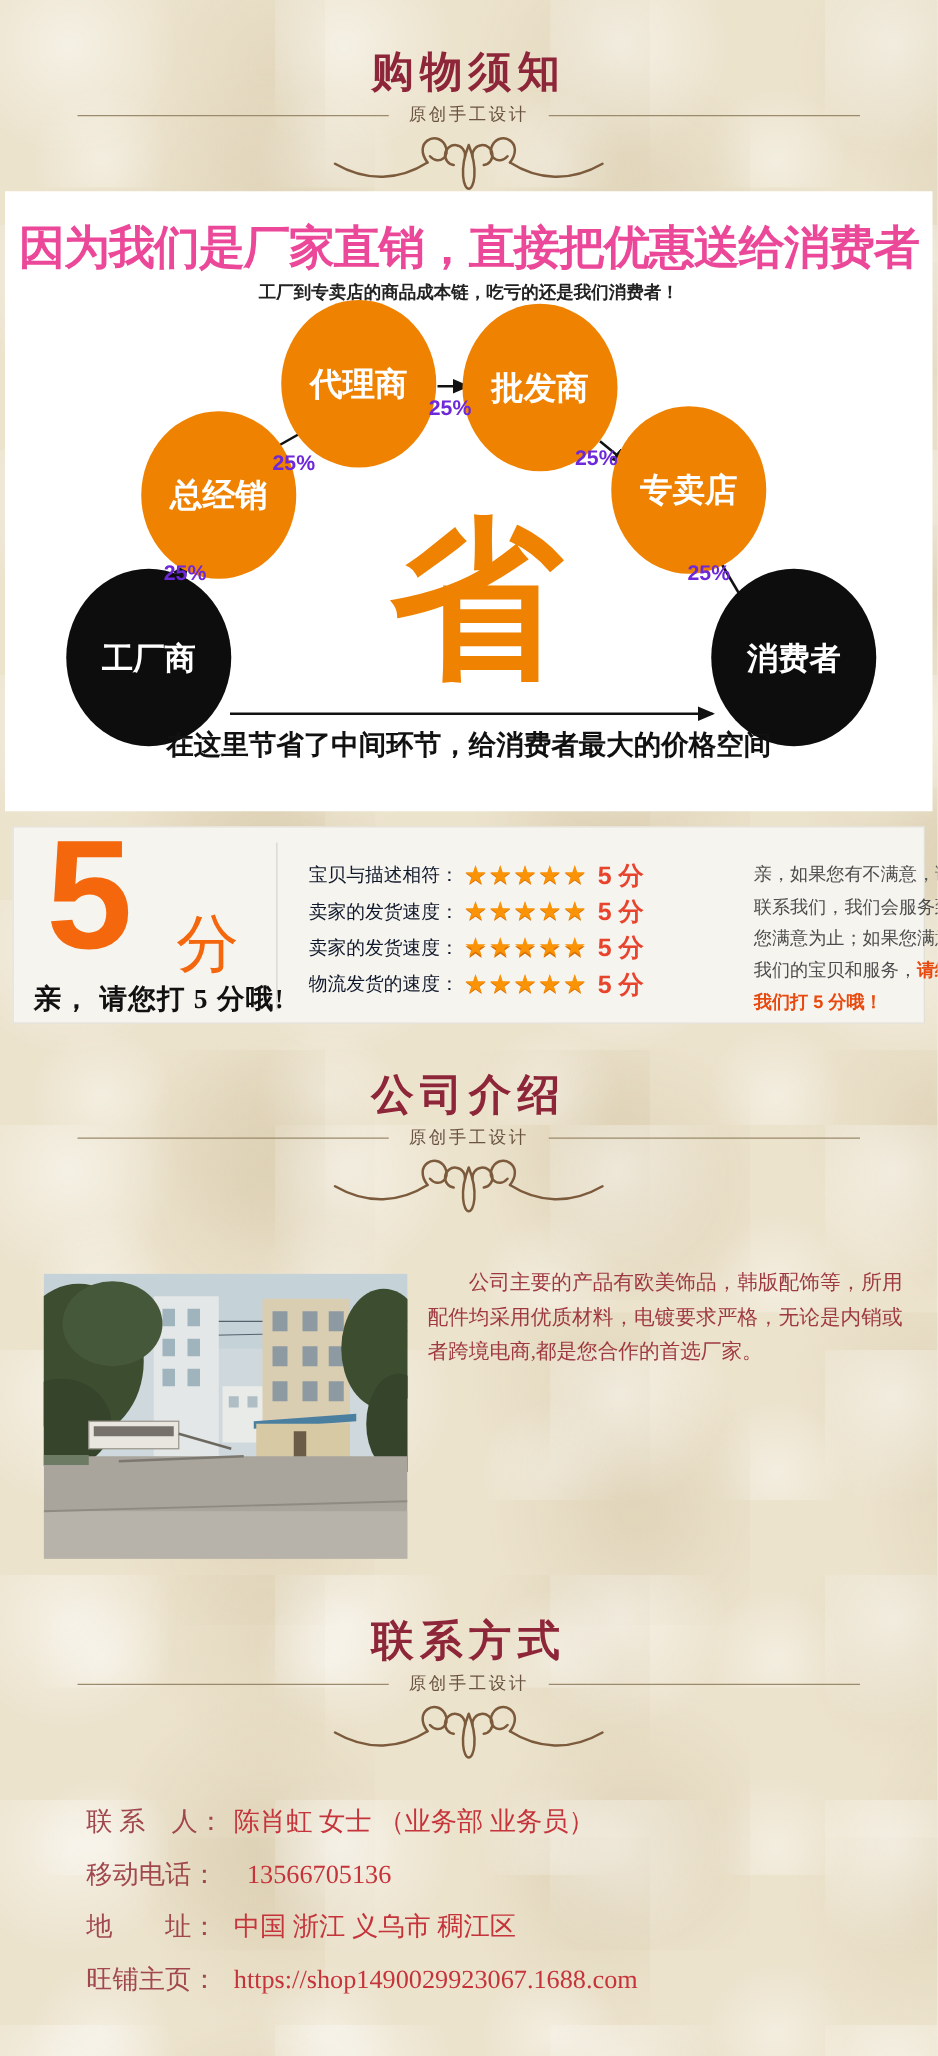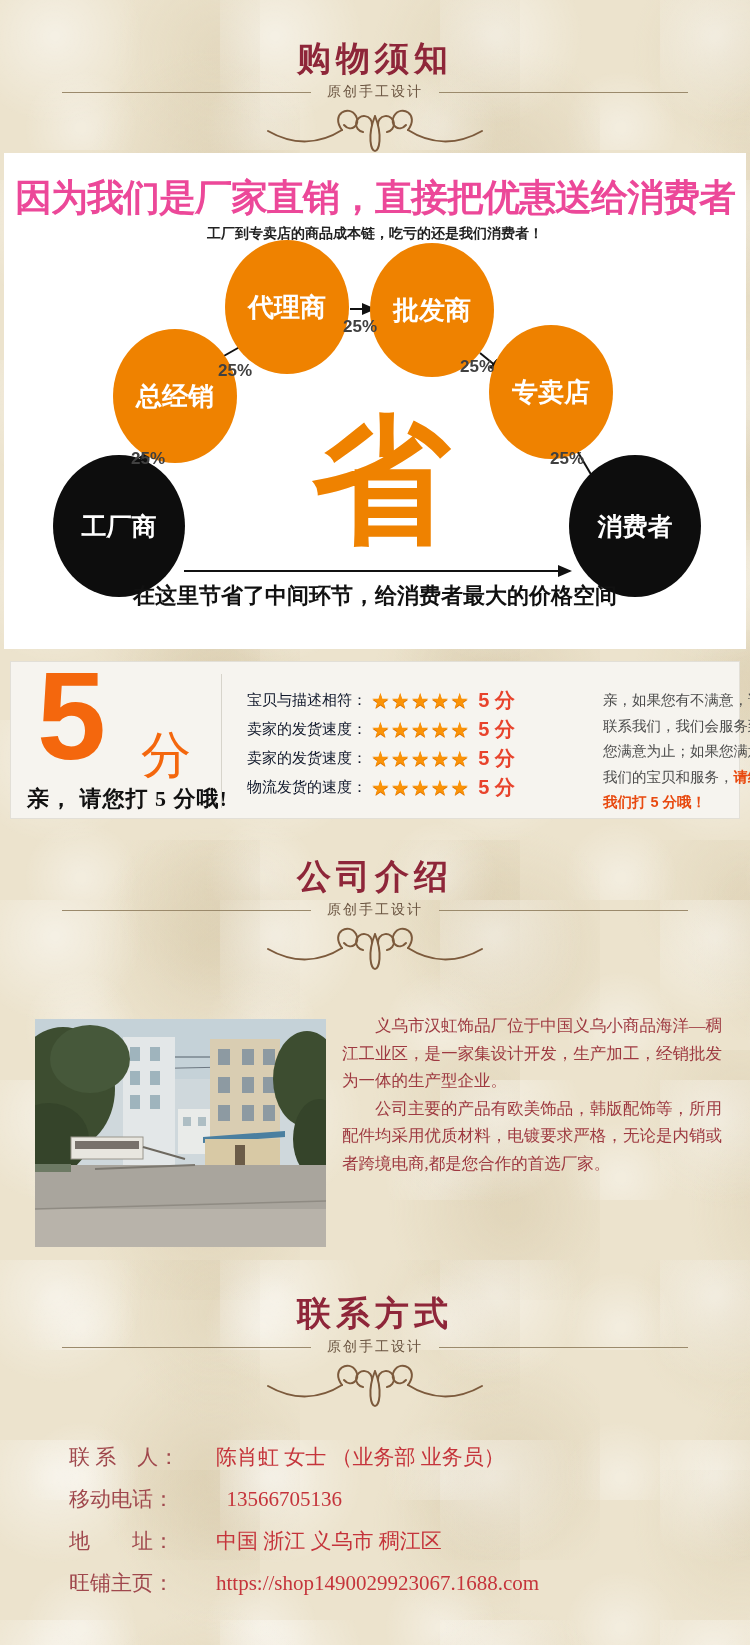--- a/index.html
+++ b/index.html
@@ -25,21 +25,21 @@
   .banner-title{position:absolute;top:20px;left:0;width:100%;text-align:center;
     font-size:37px;font-weight:900;color:#ec4899;letter-spacing:-1px;white-space:nowrap;}
   .banner-sub{position:absolute;top:72px;left:0;width:100%;text-align:center;
     font-size:14px;font-weight:bold;color:#222;}
   .node{position:absolute;display:flex;align-items:center;justify-content:center;
     border-radius:50%;color:#fff;font-weight:bold;}
   .node.orange{width:124px;height:134px;background:#ef8200;font-size:26px;}
   .node.black{width:132px;height:142px;background:#0d0d0d;font-size:25px;}
   .save-char{position:absolute;left:308px;top:258px;font-size:138px;font-weight:900;
     color:#ef8200;line-height:1;font-family:"Liberation Sans",sans-serif;}
-  .pct{position:absolute;font-size:17px;font-weight:bold;color:#404040;}
+  .pct{position:absolute;font-size:17px;font-weight:bold;color:#6d28d9;}
   .banner-note{position:absolute;top:428px;left:0;width:100%;text-align:center;
     font-size:22px;font-weight:bold;color:#111;}
   .arrows-svg{position:absolute;left:0;top:0;}
   
   .rating{position:absolute;left:10px;right:10px;top:661px;height:156px;
     background:#f6f4ef;border:1px solid #e2dfd7;}
   .big5{position:absolute;left:26px;top:-8px;font-size:124px;font-weight:bold;
     color:#f4670d;line-height:1;}
   .fen-big{position:absolute;left:130px;top:60px;font-size:50px;color:#f4670d;
     font-family:"Liberation Serif","DejaVu Serif",serif;}
@@ -57,21 +57,21 @@
   
   .photo{position:absolute;left:35px;top:1019px;width:291px;height:228px;}
   .company-text{position:absolute;left:342px;top:1012px;width:380px;
     font-family:"Liberation Serif","DejaVu Serif",serif;
     font-size:16.5px;line-height:27.5px;color:#9e3940;text-align:justify;}
   .company-text p{margin:0;text-indent:2em;}
   
   .contact-row{position:absolute;left:48px;white-space:pre;
     font-family:"Liberation Serif","DejaVu Serif",serif;font-size:21px;}
   .c-label{color:#a0484d;display:inline-block;min-width:118px;}
-  .c-value{color:#c5343b;margin-left:29px;}
+  .c-value{color:#c5343b;}
 </style>
 </head>
 <body>
 
 <div class="page">
 
   <div class="sec-header" style="top:40px">
     <div class="sec-title">购物须知</div>
     <div class="sub-row">
       <span class="sub-line"></span>
@@ -251,21 +251,20 @@
       <rect x="0" y="190" width="291" height="38" fill="#b8b3aa"></rect>
       <path d="M0,190 L291,182" stroke="#8f8b83" stroke-width="1.5" fill="none"></path>
       <path d="M60,150 L160,146" stroke="#7c7870" stroke-width="2" fill="none"></path>
       <rect x="36" y="118" width="72" height="22" fill="#e8e6df" stroke="#9a968c"></rect>
       <rect x="40" y="122" width="64" height="8" fill="#77716b"></rect>
       <line x1="108" y1="128" x2="150" y2="140" stroke="#6d685f" stroke-width="2"></line>
       <rect x="0" y="145" width="36" height="8" fill="#6d7a64"></rect>
     </svg>
   </div>
   <div class="company-text">
-    <p>义乌市汉虹饰品厂位于中国义乌小商品海洋—稠江工业区，是一家集设计开发，生产加工，经销批发为一体的生产型企业。</p>
     <p>公司主要的产品有欧美饰品，韩版配饰等，所用配件均采用优质材料，电镀要求严格，无论是内销或者跨境电商,都是您合作的首选厂家。</p>
   </div>
 
   <div class="sec-header" style="top:1295px">
     <div class="sec-title">联系方式</div>
     <div class="sub-row">
       <span class="sub-line"></span>
       <span class="sub-text">原创手工设计</span>
       <span class="sub-line"></span>
     </div>

